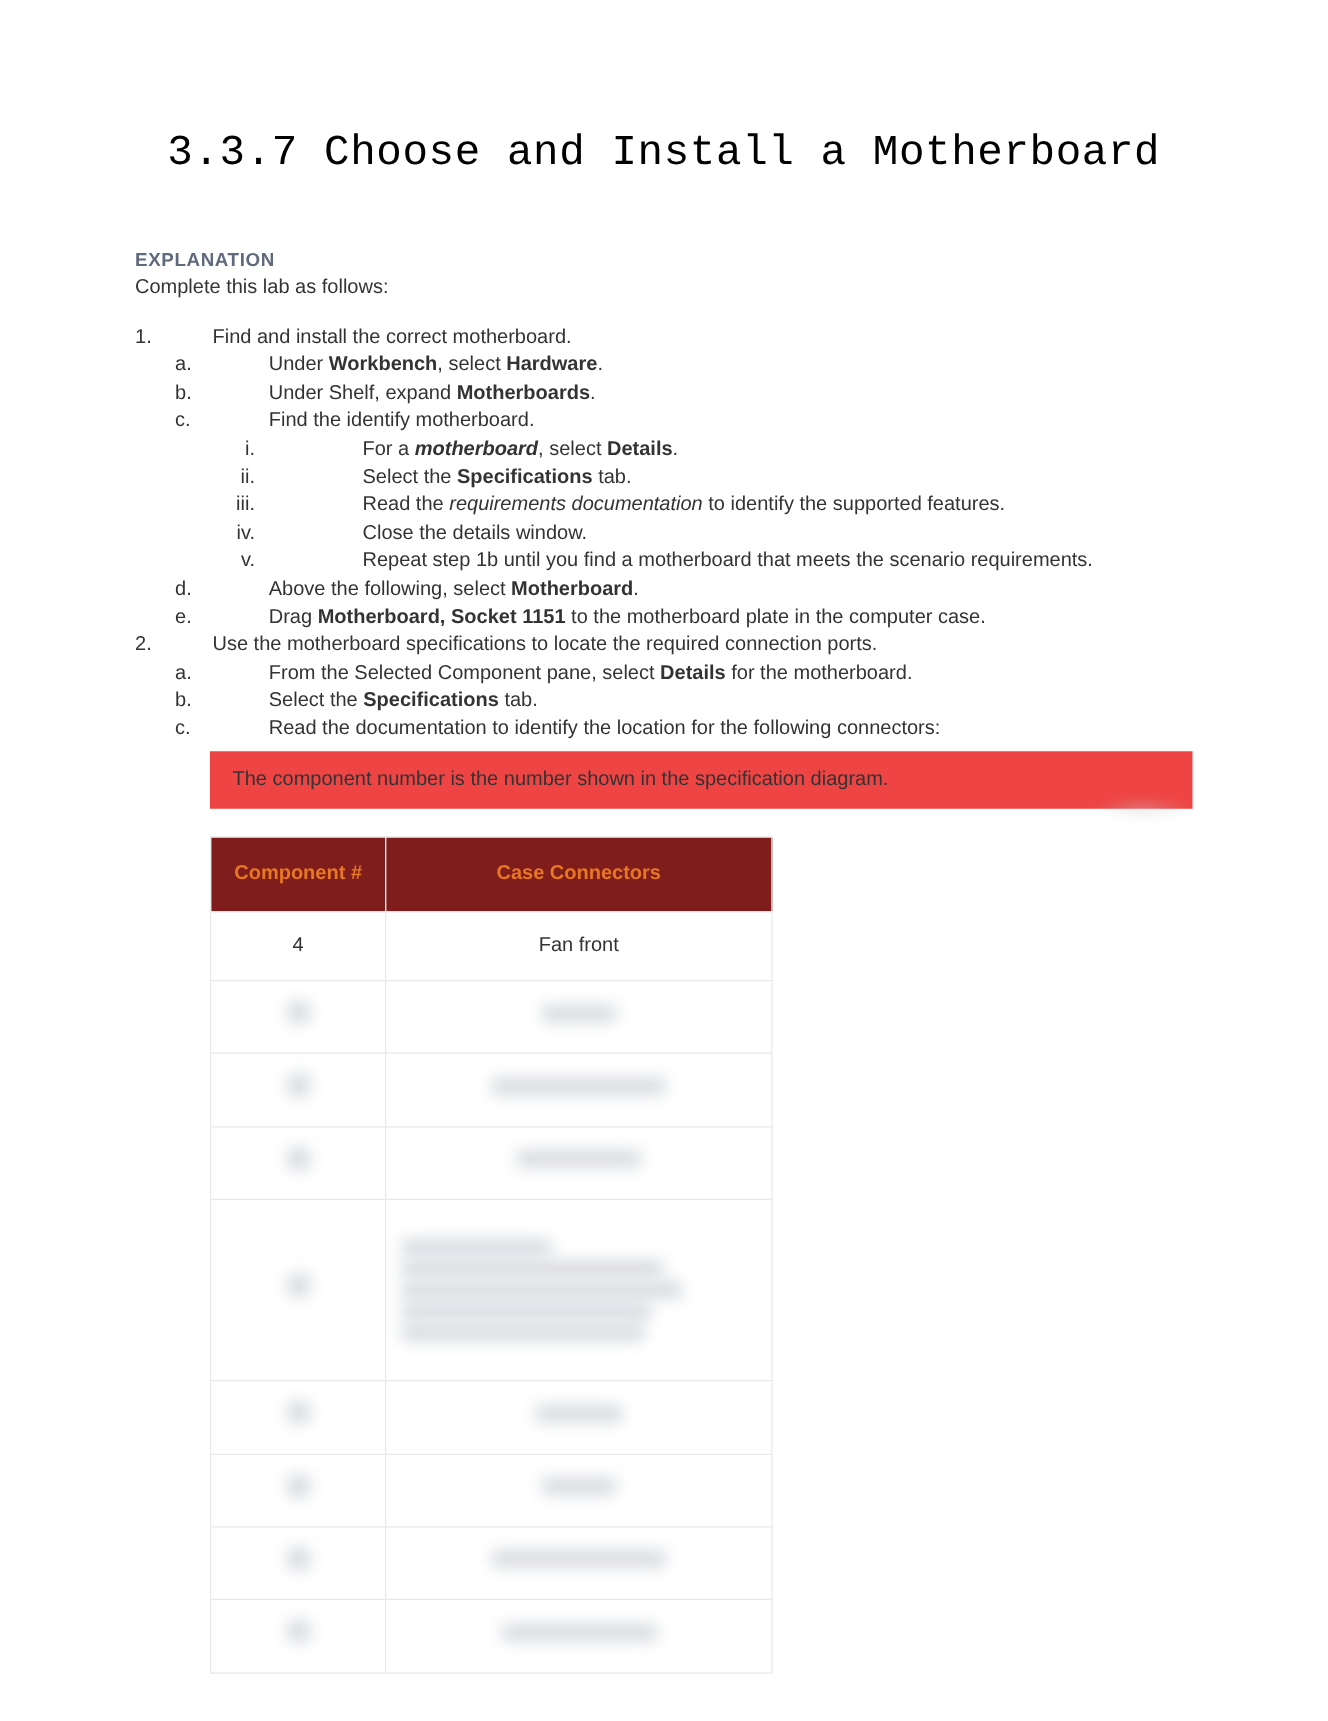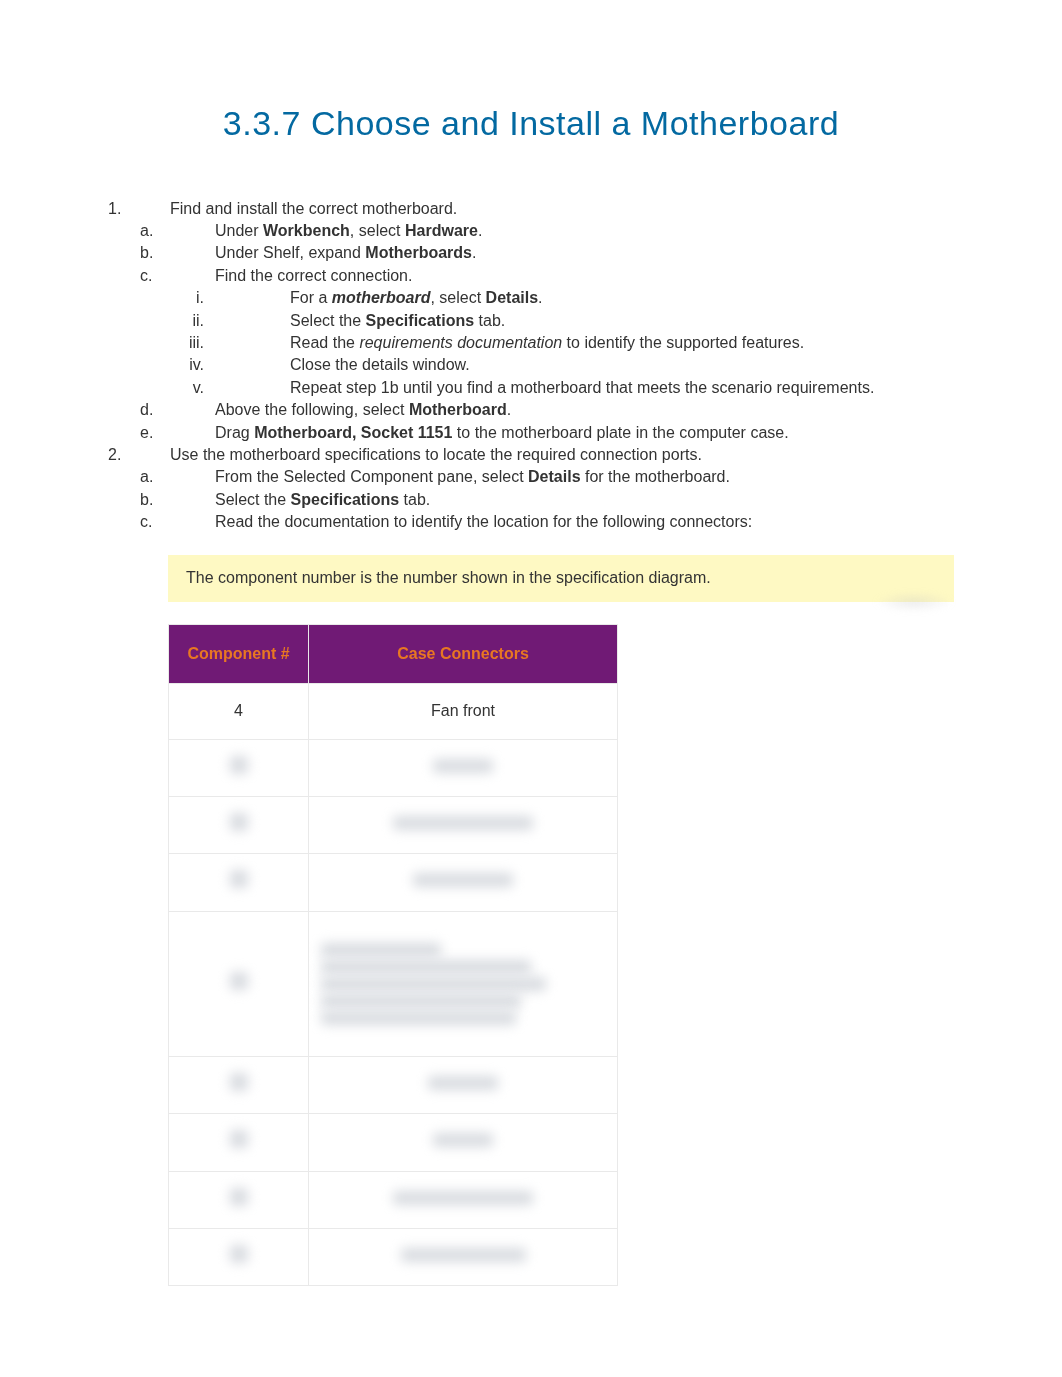--- a/index.html
+++ b/index.html
@@ -16,23 +16,24 @@
       font-size: 16px;
       line-height: 1.4;
     }
     .page {
       padding: 100px 108px 80px 108px;
     }
     h1 {
       text-align: center;
       font-size: 34px;
       font-weight: 400;
-      color: #0369a1;
+      color: #000000;
       margin-bottom: 50px;
       letter-spacing: 0.5px;
+      font-family: Liberation Mono, monospace;
     }
     .explanation-label {
       color: #5f6a7d;
       font-weight: 700;
       letter-spacing: 0.5px;
       font-size: 15px;
     }
     .intro {
       color: #333;
       margin-bottom: 18px;
@@ -80,23 +81,23 @@
     }
     ol.level3 > li::before {
       content: counter(lvl3, lower-roman) ".";
       position: absolute;
       left: 0;
       width: 34px;
       text-align: right;
       top: 0;
     }
     .note-box {
-      background: #fef9c3;
+      background: #ef4444;
       padding: 12px 18px;
-      margin: 22px 0 22px 60px;
+      margin: 6px 0 22px 60px;
       color: #333;
       position: relative;
     }
     .note-box::after {
       content: "";
       position: absolute;
       right: 0;
       bottom: -10px;
       width: 80px;
       height: 20px;
@@ -109,21 +110,21 @@
       width: 450px;
       position: relative;
     }
     table.connectors th {
       color: #e87722;
       font-weight: 700;
       padding: 18px 12px;
       border: 1px solid #e9e9e9;
       text-align: center;
       font-size: 16px;
-      background: #701a75;
+      background: #7f1d1d;
     }
     table.connectors td {
       padding: 16px 12px;
       border: 1px solid #e9e9e9;
       font-size: 16px;
       color: #333;
       text-align: center;
       vertical-align: middle;
     }
     table.connectors td.num {
@@ -166,34 +167,38 @@
     b { font-weight: 700; }
     i { font-style: italic; }
   </style>
 </head>
 <body>
 
 <div class="page">
 
   <h1>3.3.7 Choose and Install a Motherboard</h1>
 
+  <div>
+    <div class="explanation-label">EXPLANATION</div>
+    <div class="intro">Complete this lab as follows:</div>
+  </div>
 
   <ol class="level1">
 
     <li>
       <span>Find and install the correct motherboard.</span>
       <ol class="level2">
         <li>
           <span>Under </span><b>Workbench</b><span>, select </span><b>Hardware</b><span>.</span>
         </li>
         <li>
           <span>Under Shelf, expand </span><b>Motherboards</b><span>.</span>
         </li>
         <li>
-          <span>Find the correct connection.</span>
+          <span>Find the identify motherboard.</span>
           <ol class="level3">
             <li>
               <span>For a </span><b><i>motherboard</i></b><span>, select </span><b>Details</b><span>.</span>
             </li>
             <li>
               <span>Select the </span><b>Specifications</b><span> tab.</span>
             </li>
             <li>
               <span>Read the </span><i>requirements documentation</i><span> to identify the supported features.</span>
             </li>

